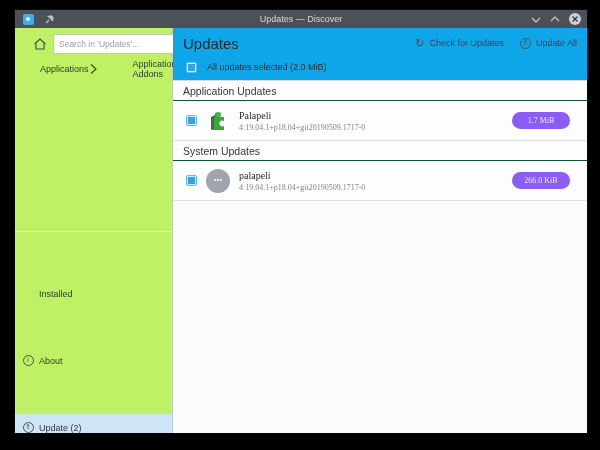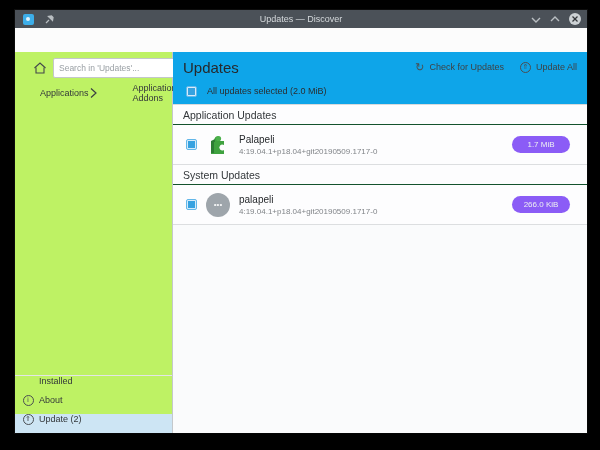--- a/index.html
+++ b/index.html
@@ -1,20 +1,20 @@
 <!DOCTYPE html>
 <html><head>
 <meta charset="utf-8">
 <style>
   * { margin:0; padding:0; box-sizing:border-box; }
   html,body { width:600px; height:450px; background:#000; overflow:hidden;
     font-family:"Liberation Sans", sans-serif; }
   .window { position:absolute; left:15px; top:10px; width:572px; height:423px;
     display:flex; flex-direction:column; background:#fcfcfc;
-    box-shadow:2px 3px 7px rgba(0,0,0,0.9), 0 0 0 1px rgba(255,255,255,0.06);gap:24px; }
+    box-shadow:2px 3px 7px rgba(0,0,0,0.9), 0 0 0 1px rgba(255,255,255,0.06); }
 
   
   .titlebar { height:18px; background:#4b5158; display:flex; align-items:center;
     padding:0 6px; flex:0 0 auto; position:relative; }
   .tb-appicon { width:11px; height:11px; background:#3daee9; border-radius:2px;
     margin-left:2px; position:relative; }
   .tb-appicon::after{ content:""; position:absolute; left:3px; top:3px; width:4px; height:4px;
     border-radius:50%; background:rgba(255,255,255,.85); }
   .tb-pin { margin-left:10px; }
   .tb-title { position:absolute; left:0; right:0; text-align:center; color:#d5d9dc;
@@ -29,21 +29,21 @@
     display:flex; flex-direction:column; font-size:9px; color:#33373a; }
   .search-row { display:flex; align-items:center; padding:6px 3px 5px 18px; gap:6px; }
   .search-input { flex:1; height:20px; border:1px solid #c3c7ca; border-radius:2px;
     background:#fff; font-size:8.5px; padding:0 5px; color:#2b2e31;
     font-family:"Liberation Sans", sans-serif; }
   .search-input::placeholder { color:#9aa0a5; }
   .nav { display:flex; flex-direction:row; }
   .nav-item { height:19px; display:flex; align-items:center; padding:0 10px 0 25px; }
   .nav-item .lbl { flex:1; }
   .side-footer { margin-top:auto; border-top:1px solid #e3e5e7; display:flex; flex-direction:column; }
-  .foot-item { height:19px; display:flex; align-items:flex-start; padding:0 6px 0 7px; gap:5px; }
+  .foot-item { height:19px; display:flex; align-items:flex-end; padding:0 6px 0 7px; gap:5px;margin-top:48px; }
   .foot-item .ficon { width:12px; display:flex; justify-content:center; }
   .foot-item.selected { background:#cde5f4; }
 
   .circle-ico { width:11px; height:11px; border:1px solid #4a4e52; border-radius:50%;
     display:inline-flex; align-items:center; justify-content:center;
     font-size:7px; line-height:1; color:#4a4e52;
     font-family:"DejaVu Sans", sans-serif; }
 
   
   .main { flex:1; display:flex; flex-direction:column; background:#fafbfc; min-width:0; }
@@ -57,21 +57,21 @@
   .selall-row .txt { font-size:9px; color:#2b2e31; }
 
   .checkbox { width:11px; height:11px; border:1px solid #63b7e9; border-radius:2px;
     background:#d6ecfa; display:flex; align-items:center; justify-content:center; flex:0 0 aupx; }
   .checkbox::after { content:""; width:7px; height:7px; background:#36a2e0; }
 
   .list { background:#fdfdfe; }
   .sec-head { height:20px; display:flex; align-items:center; padding:0 10px;
     font-size:10.5px; color:#33373a; border-bottom:1px solid #14532d; }
   .upd-row { height:40px; display:flex; align-items:center; padding:0 17px 0 13px;
-    gap:9px; border-bottom:1px solid #dcdee0; background:#fdfdfe; }
+    gap:9px; border-bottom:1px solid #dcdee0; background:#fdfdfe;font-family:Liberation Serif, serif; }
   .app-ico { width:24px; height:24px; flex:0 0 auto; display:flex;
     align-items:center; justify-content:center; }
   .pkg-circle { width:24px; height:24px; border-radius:50%; background:#9ea5ab;
     color:#f5f6f7; display:flex; align-items:center; justify-content:center;
     font-size:8px; letter-spacing:0; line-height:1; }
   .row-txt { display:flex; flex-direction:column; gap:2px; min-width:0; }
   .row-name { font-size:10px; color:#26292c; }
   .row-ver { font-size:8px; color:#808488; }
   .badge { margin-left:auto; width:58px; height:17px; border-radius:8.5px;
     background:#8b5cf6; color:#eef1f2; font-size:8px; display:flex;

